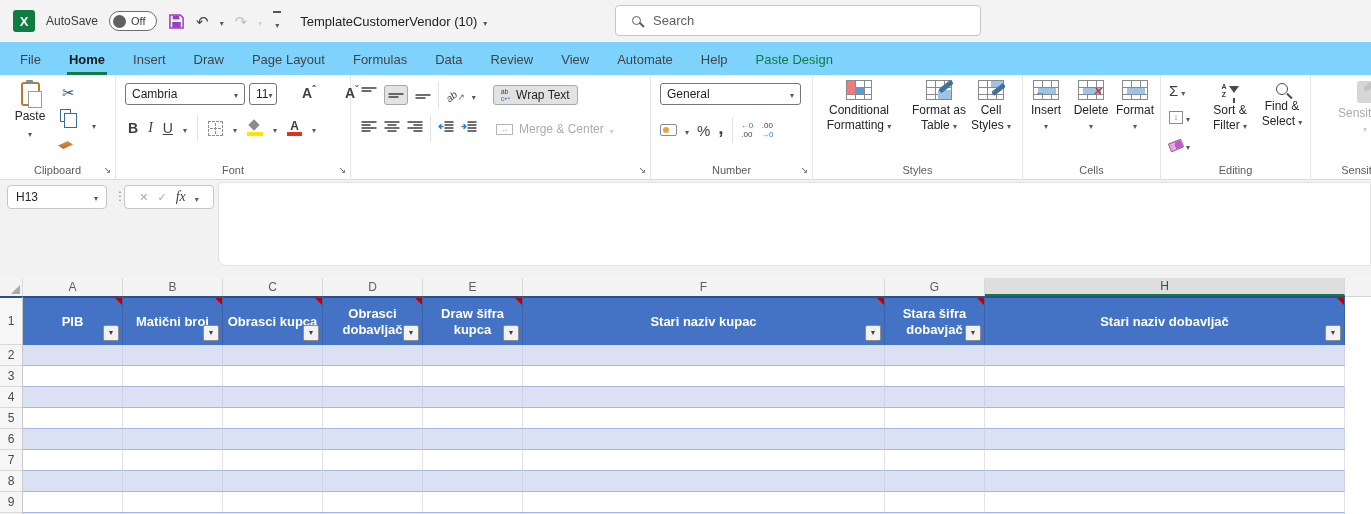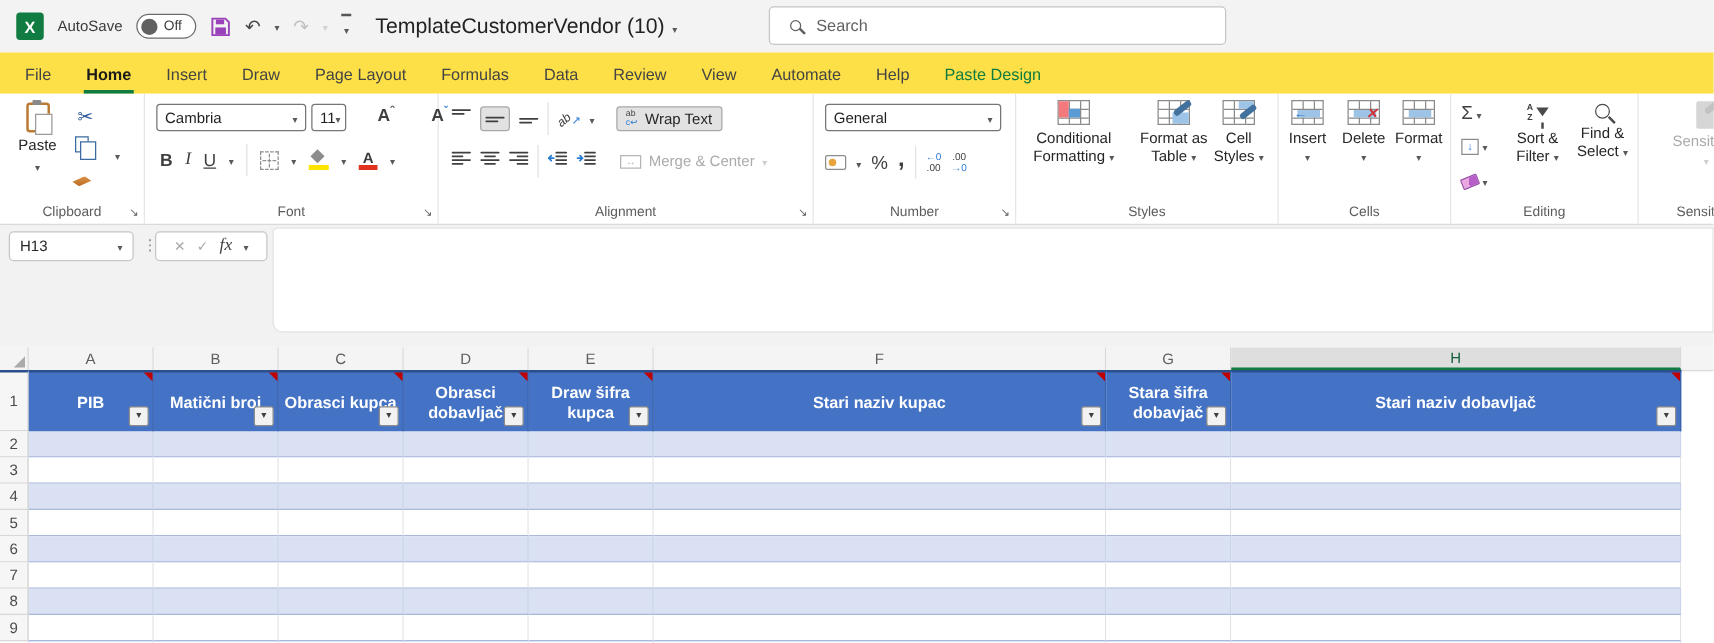--- a/index.html
+++ b/index.html
@@ -13,28 +13,28 @@
 .toggle{width:48px;height:20px;border:1px solid #6C6C6C;border-radius:10px;background:#fff;display:flex;align-items:center;gap:5px;padding:0 3px}
 .knob{width:13px;height:13px;border-radius:50%;background:#616161}
 .toggle span{font-size:11px;color:#3B3B3B}
 .glyphbtn{font-size:15px;color:#444;line-height:1}
 .glyphbtn.dim{color:#C0C0C0}
 .chev{display:inline-block}
 .chev::after{content:"▾";font-size:8px;color:#595959;line-height:1}
 .chev.lite::after{color:#CFCFCF}
 .qat{display:flex;flex-direction:column;align-items:center;gap:1px}
 .qat i{display:block;width:8px;height:2px;background:#555}
-.fname{font-size:17px;color:#222;display:flex;align-items:flex-end;gap:6px;margin-left:8px}
+.fname{font-size:13px;color:#222;display:flex;align-items:flex-end;gap:6px;margin-left:8px}
 #searchbox{position:absolute;left:615px;top:5px;width:366px;height:31px;background:#fff;border:1px solid #C6C6C6;border-radius:4px;display:flex;align-items:center;gap:12px;padding-left:16px}
 .mag{width:9px;height:9px;border:1.6px solid #5F5F5F;border-radius:50%;position:relative;flex:0 0 auto}
 .mag::after{content:"";position:absolute;width:6px;height:1.6px;background:#5F5F5F;transform:rotate(45deg);right:-5px;bottom:-2px}
 #searchbox input{border:none;outline:none;background:transparent;font-size:13px;color:#333;width:280px;font-family:"Liberation Sans",sans-serif}
 #searchbox input::placeholder{color:#616161;opacity:1}
 
-#tabsrow{position:absolute;left:0;top:42px;width:1371px;height:33px;background:#fde047;display:flex;padding-left:6px}
+#tabsrow{position:absolute;left:0;top:42px;width:1371px;height:33px;background:#7dd3fc;display:flex;padding-left:6px}
 .tab{padding:0 12px;font-size:13px;color:#444;display:flex;align-items:flex-end}
 .tab>span{border-bottom:3px solid transparent;padding:6px 2px 4px;line-height:16px}
 .tab.active{color:#1A1A1A;font-weight:700}
 .tab.active>span{border-bottom-color:#107C41}
 .tab.ctx{color:#107C41}
 
 #ribbon{position:absolute;left:0;top:75px;width:1371px;height:105px;background:#fff;border-bottom:1px solid #DADADA}
 .rgroup{position:absolute;top:0;height:104px;border-right:1px solid #E6E6E6}
 .glabel{position:absolute;left:0;right:0;bottom:3px;text-align:center;font-size:11px;color:#5C5C5C}
 .lnch{position:absolute;right:4px;bottom:4px;font-size:9px;color:#5C5C5C}
@@ -309,21 +309,20 @@
             <path class="blu" d="M1 6.5h4M5 6.5L3 4.5M5 6.5l-2 2"></path>
           </svg></span>
       <span style="margin-left:12px;display:flex;align-items:center;gap:6px">
         <i class="merge-ico">
             <span>↔</span>
           </i>
         <span class="dis" style="font-size:12px">Merge &amp; Center</span>
         <span class="chev lite"></span>
       </span>
     </div>
-    <div class="glabel">Alignment</div>
     <span class="lnch">↘</span>
   </div>
 
   <div class="rgroup" style="left:651px;width:162px">
     <div class="abs selctl" style="left:9px;top:8px;width:141px">
       <span>General</span>
         <span class="chev"></span>
     </div>
     <div class="abs" style="left:9px;top:42px;display:flex;align-items:center;gap:8px">
       <i class="acc-ico"></i>

